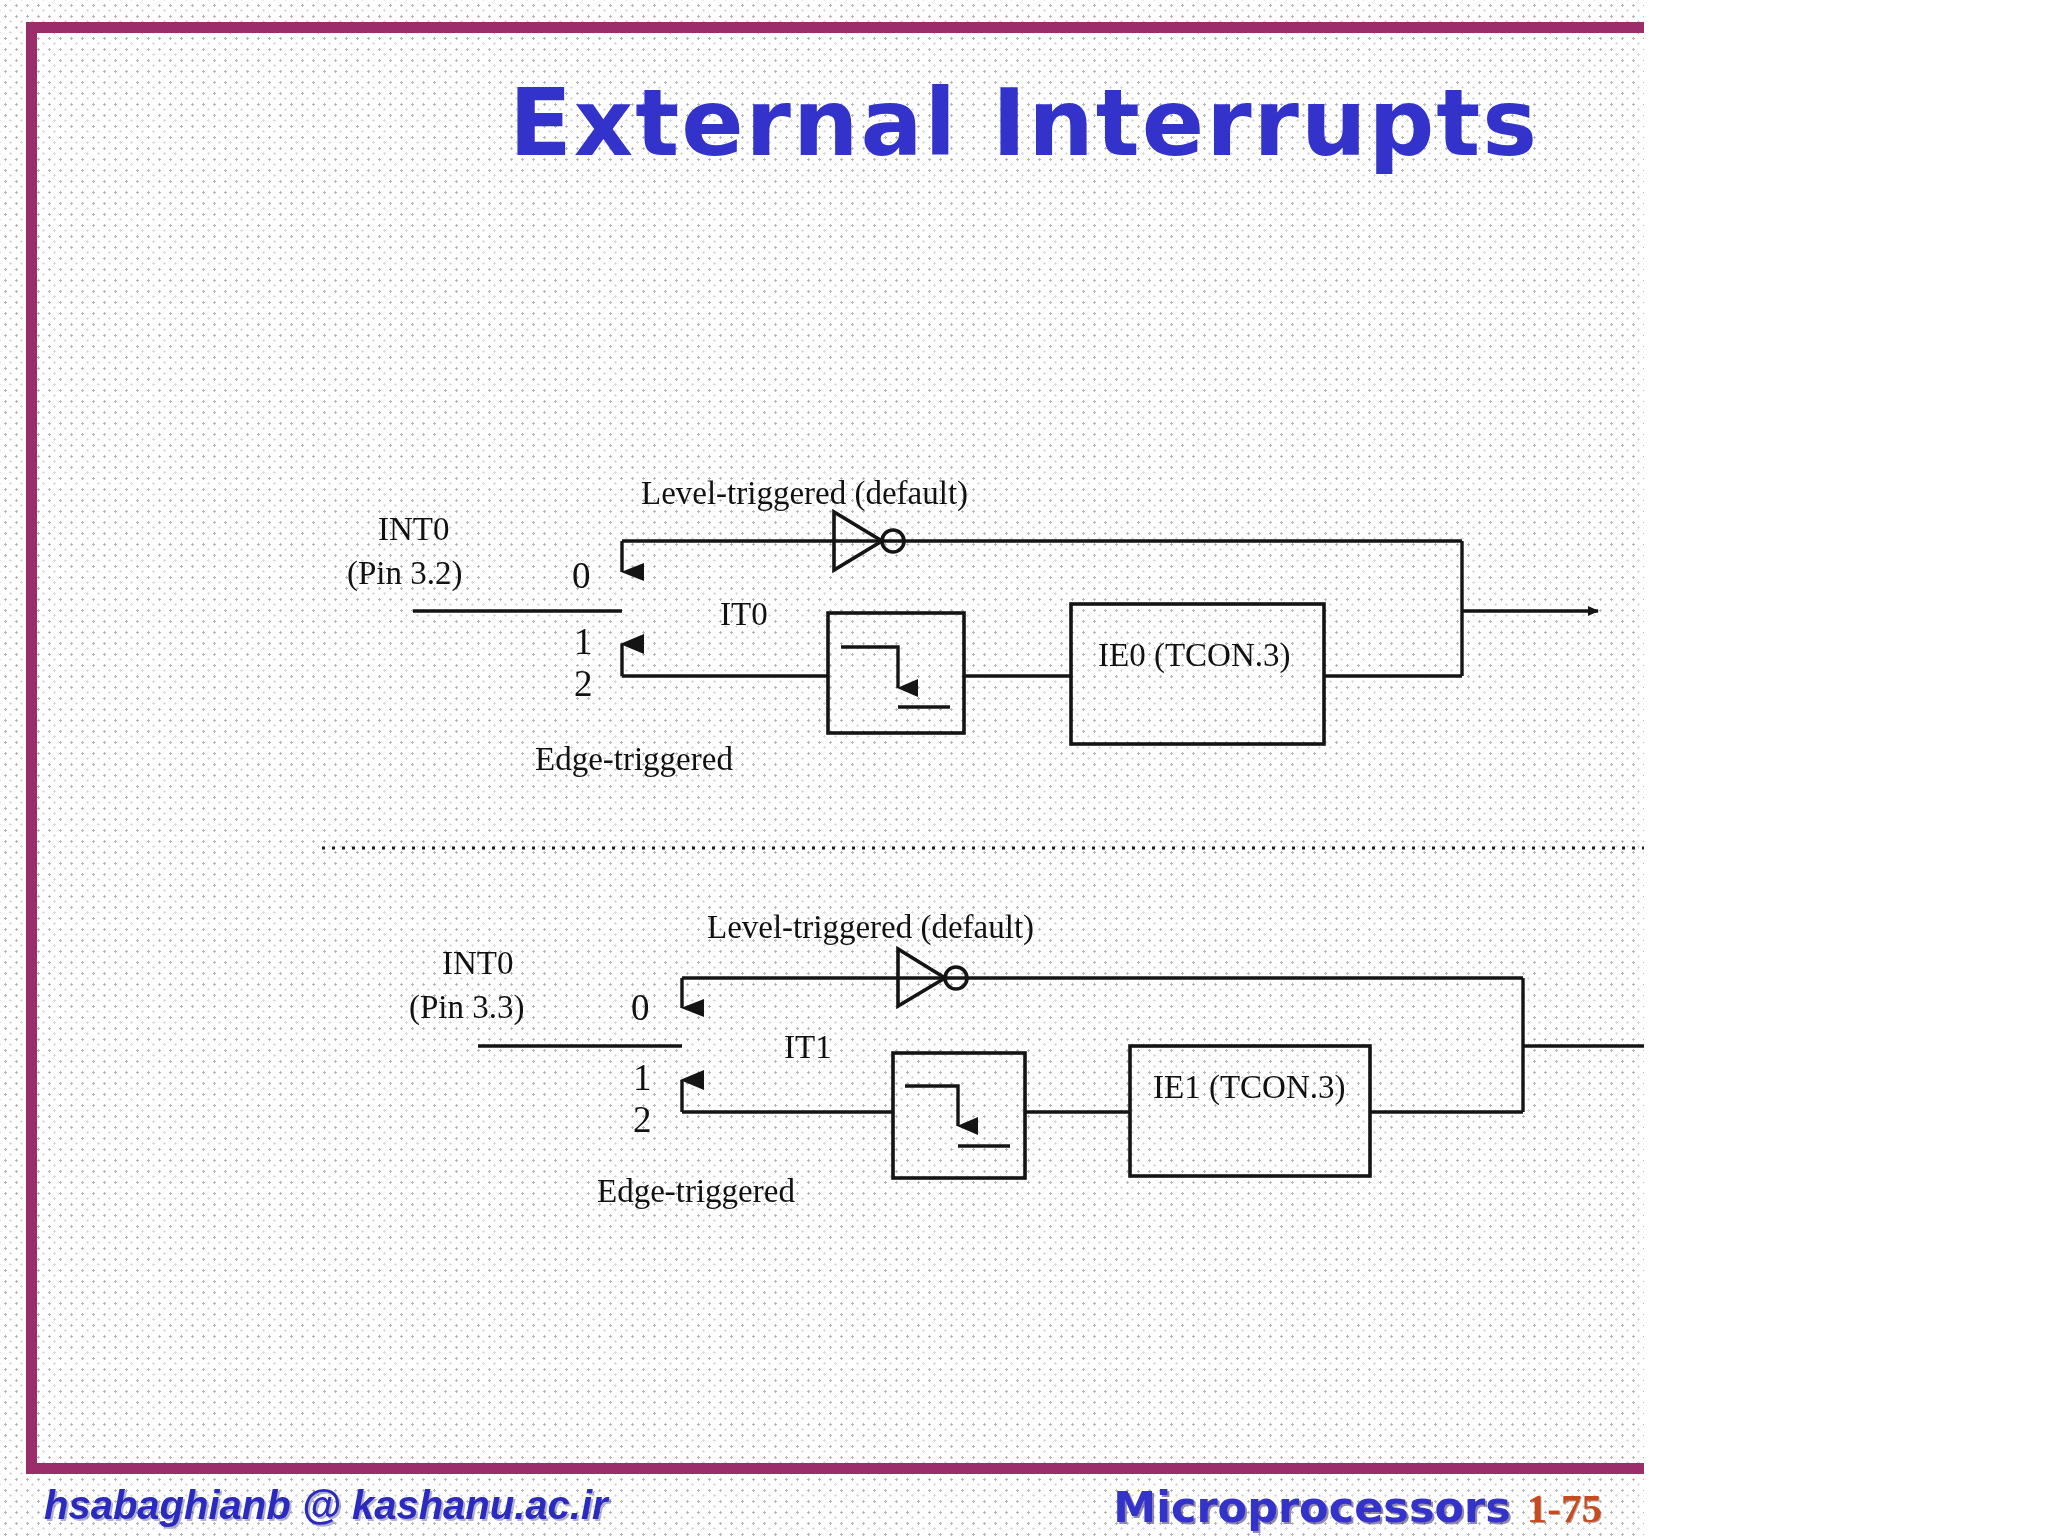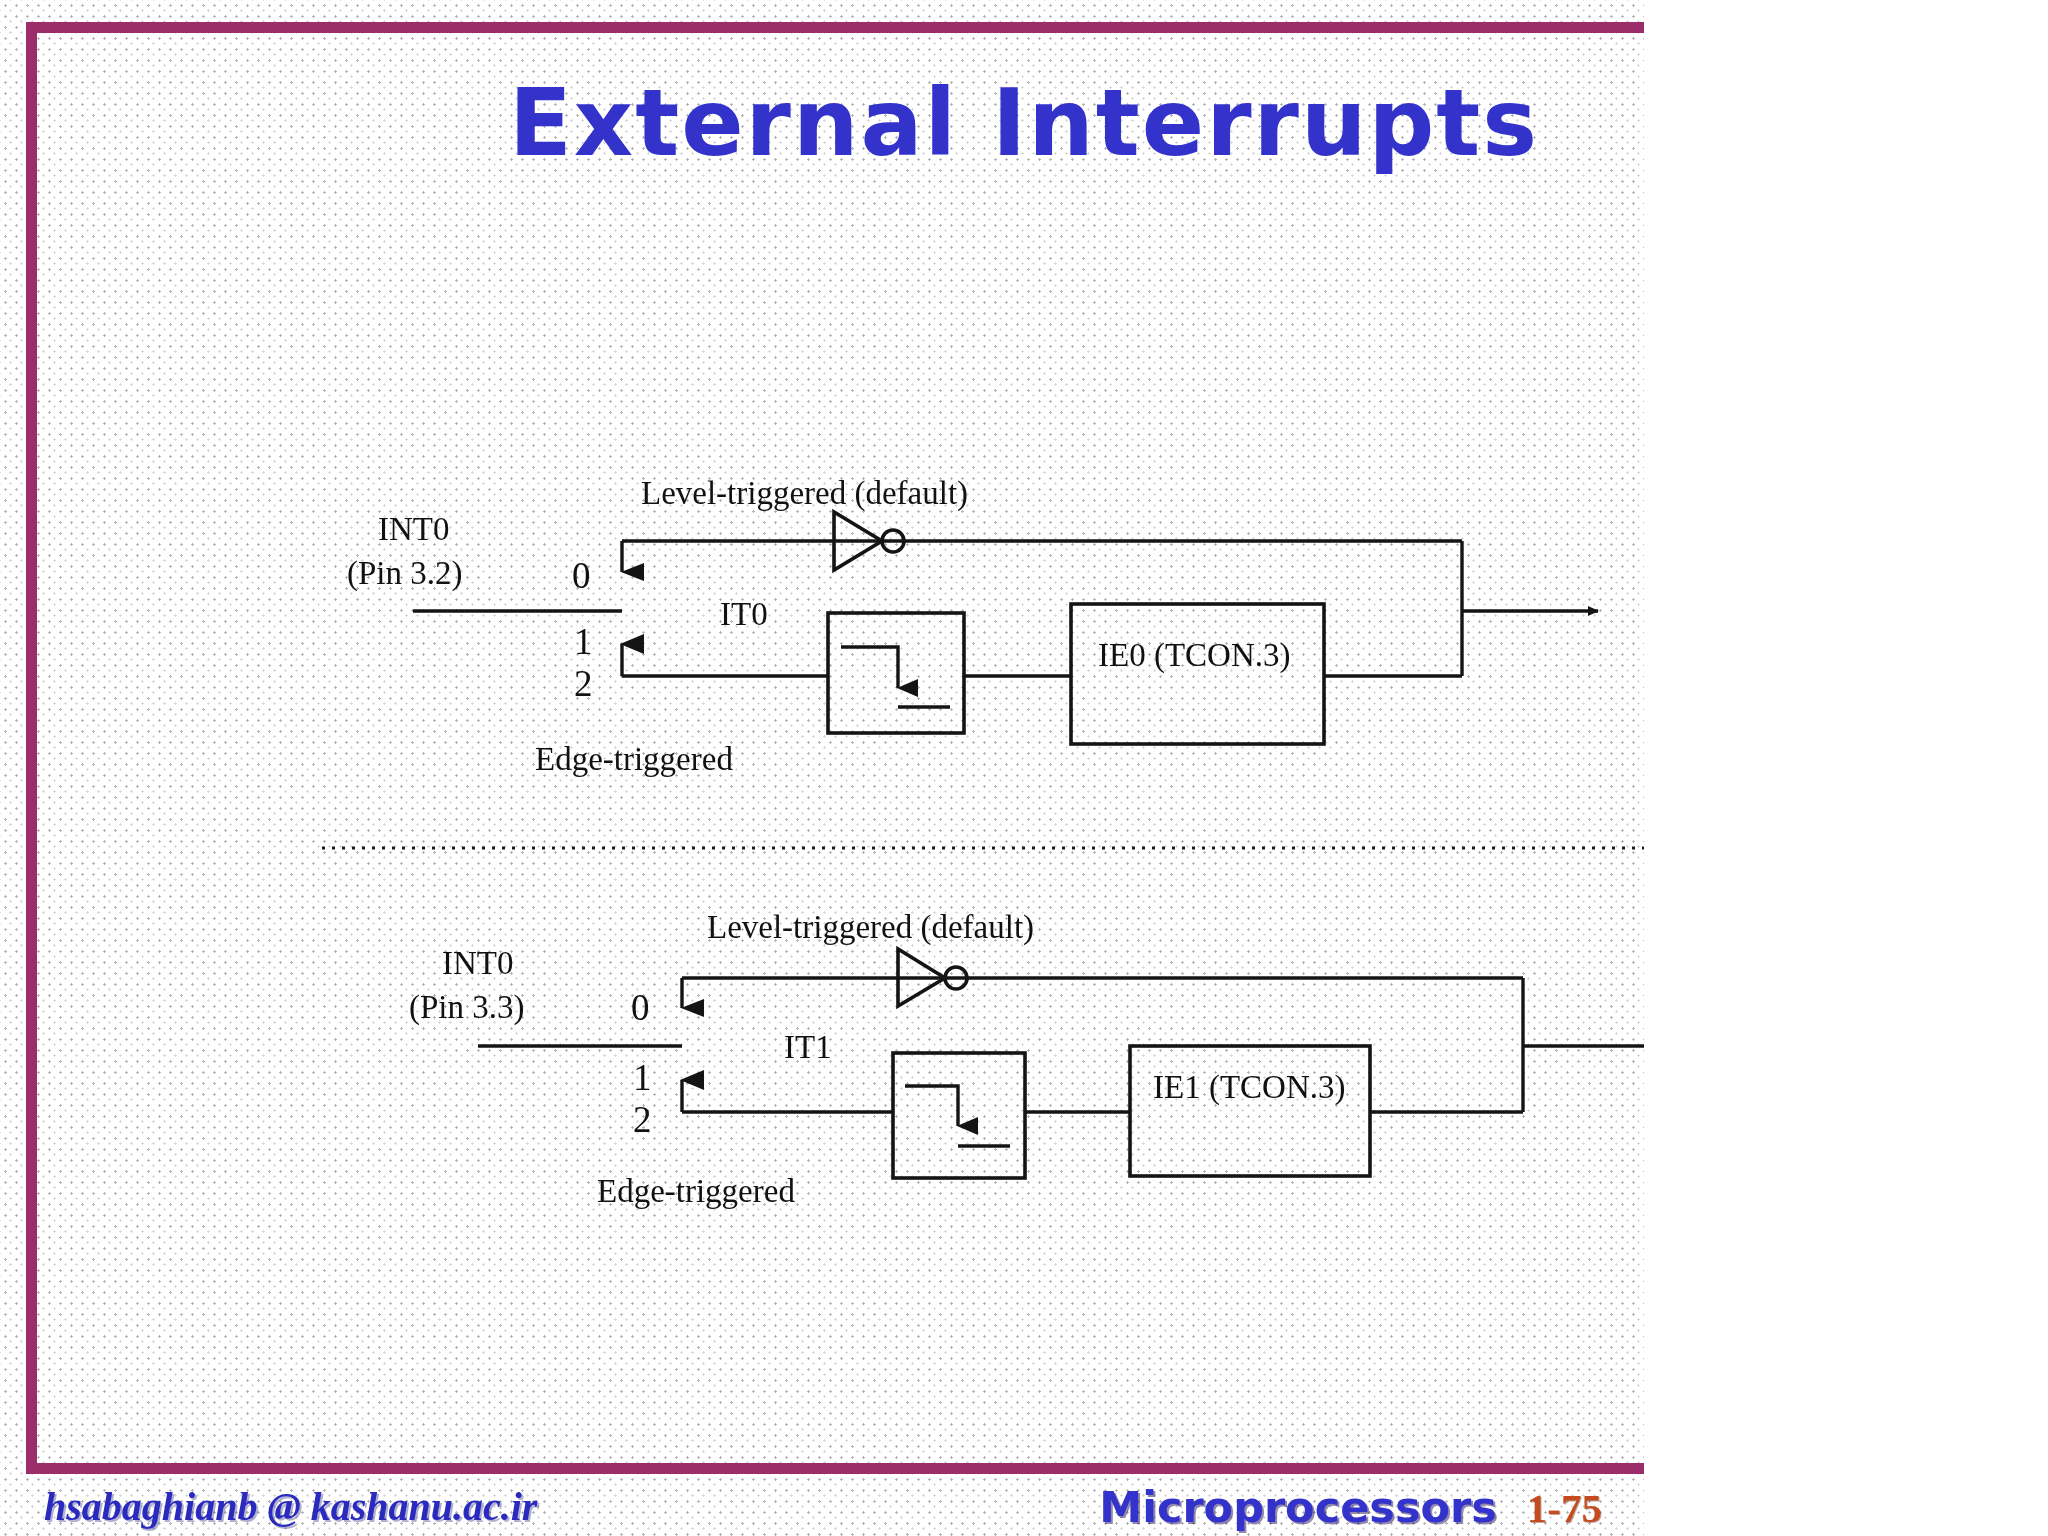--- a/index.html
+++ b/index.html
@@ -47,21 +47,21 @@
     letter-spacing: 2px;
     color: #3333CC;
     white-space: nowrap;
   }
 
   
   #footer-left {
     position: absolute;
     left: 44px;
     top: 1483px;
-    font-family: Liberation Serif, serif;
+    font-family: Liberation Sans, sans-serif;
     font-style: italic;
     font-weight: bold;
     font-size: 40px;
     color: #2A2ABF;
     text-shadow: 2px 2px 0 rgba(30,30,120,0.35);
     white-space: nowrap;
   }
   #footer-right {
     position: absolute;
     right: 42px;
@@ -73,21 +73,21 @@
     font-weight: bold;
     font-size: 43px;
     color: #3333CC;
     text-shadow: 2px 2px 0 rgba(40,20,90,0.5);
   }
   #footer-page {
     font-family: "Liberation Serif", serif;
     font-weight: bold;
     font-size: 41px;
     color: #C64B1E;
-    margin-left: 30px;
+    margin-left: 16px;
     text-shadow: 1px 1px 0 rgba(90,30,10,0.4);
   }
 
   
   .diagram-svg {
     position: absolute;
     left: 0;
     top: 0;
     width: 2048px;
     height: 1536px;

